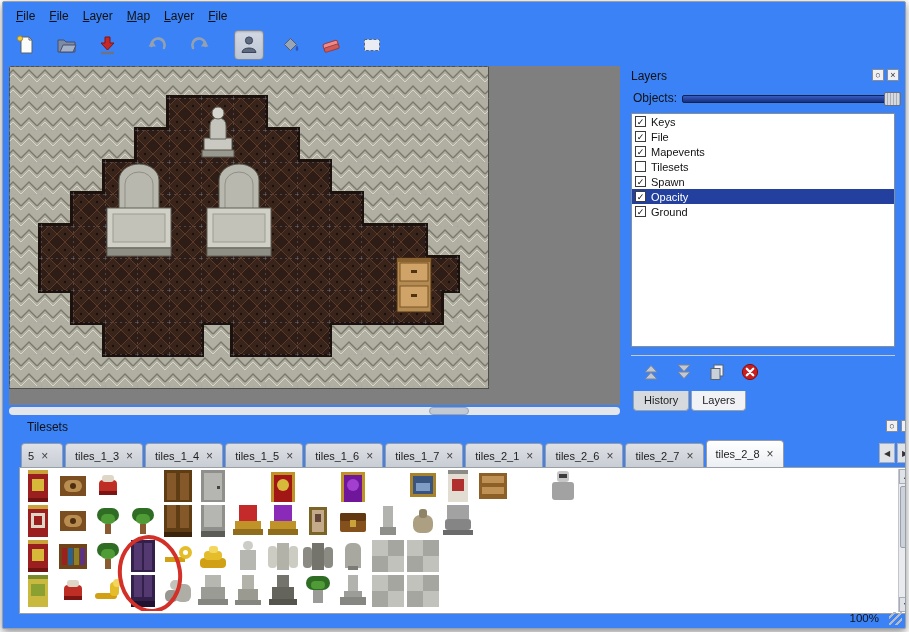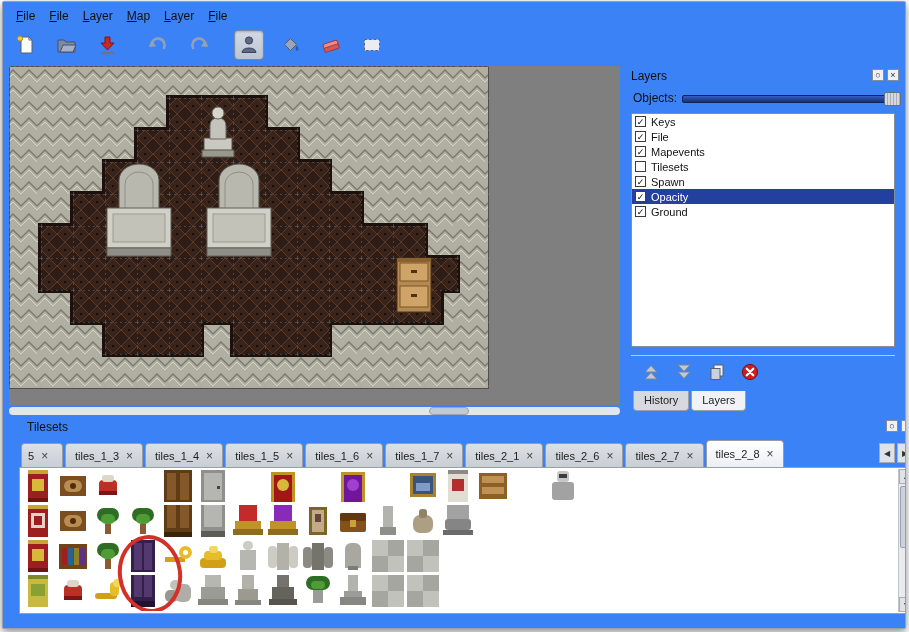--- a/index.html
+++ b/index.html
@@ -581,15 +581,19 @@
             <ellipse cx="130" cy="106" rx="30" ry="37" fill="none" stroke="#d23028" stroke-width="4" transform="rotate(-8 130 106)"></ellipse>
           </svg>
         <div class="vscroll">
           <div class="vs-btn vs-up">▲</div>
           <div class="vs-thumb"></div>
           <div class="vs-btn vs-down">▼</div>
         </div>
       </div>
     </div>
 
+    <div class="statusbar">
+      <div class="zoom-label">100%</div>
+      <div class="grip"></div>
+    </div>
 
   </div>
 </div>
 
 </body></html>

